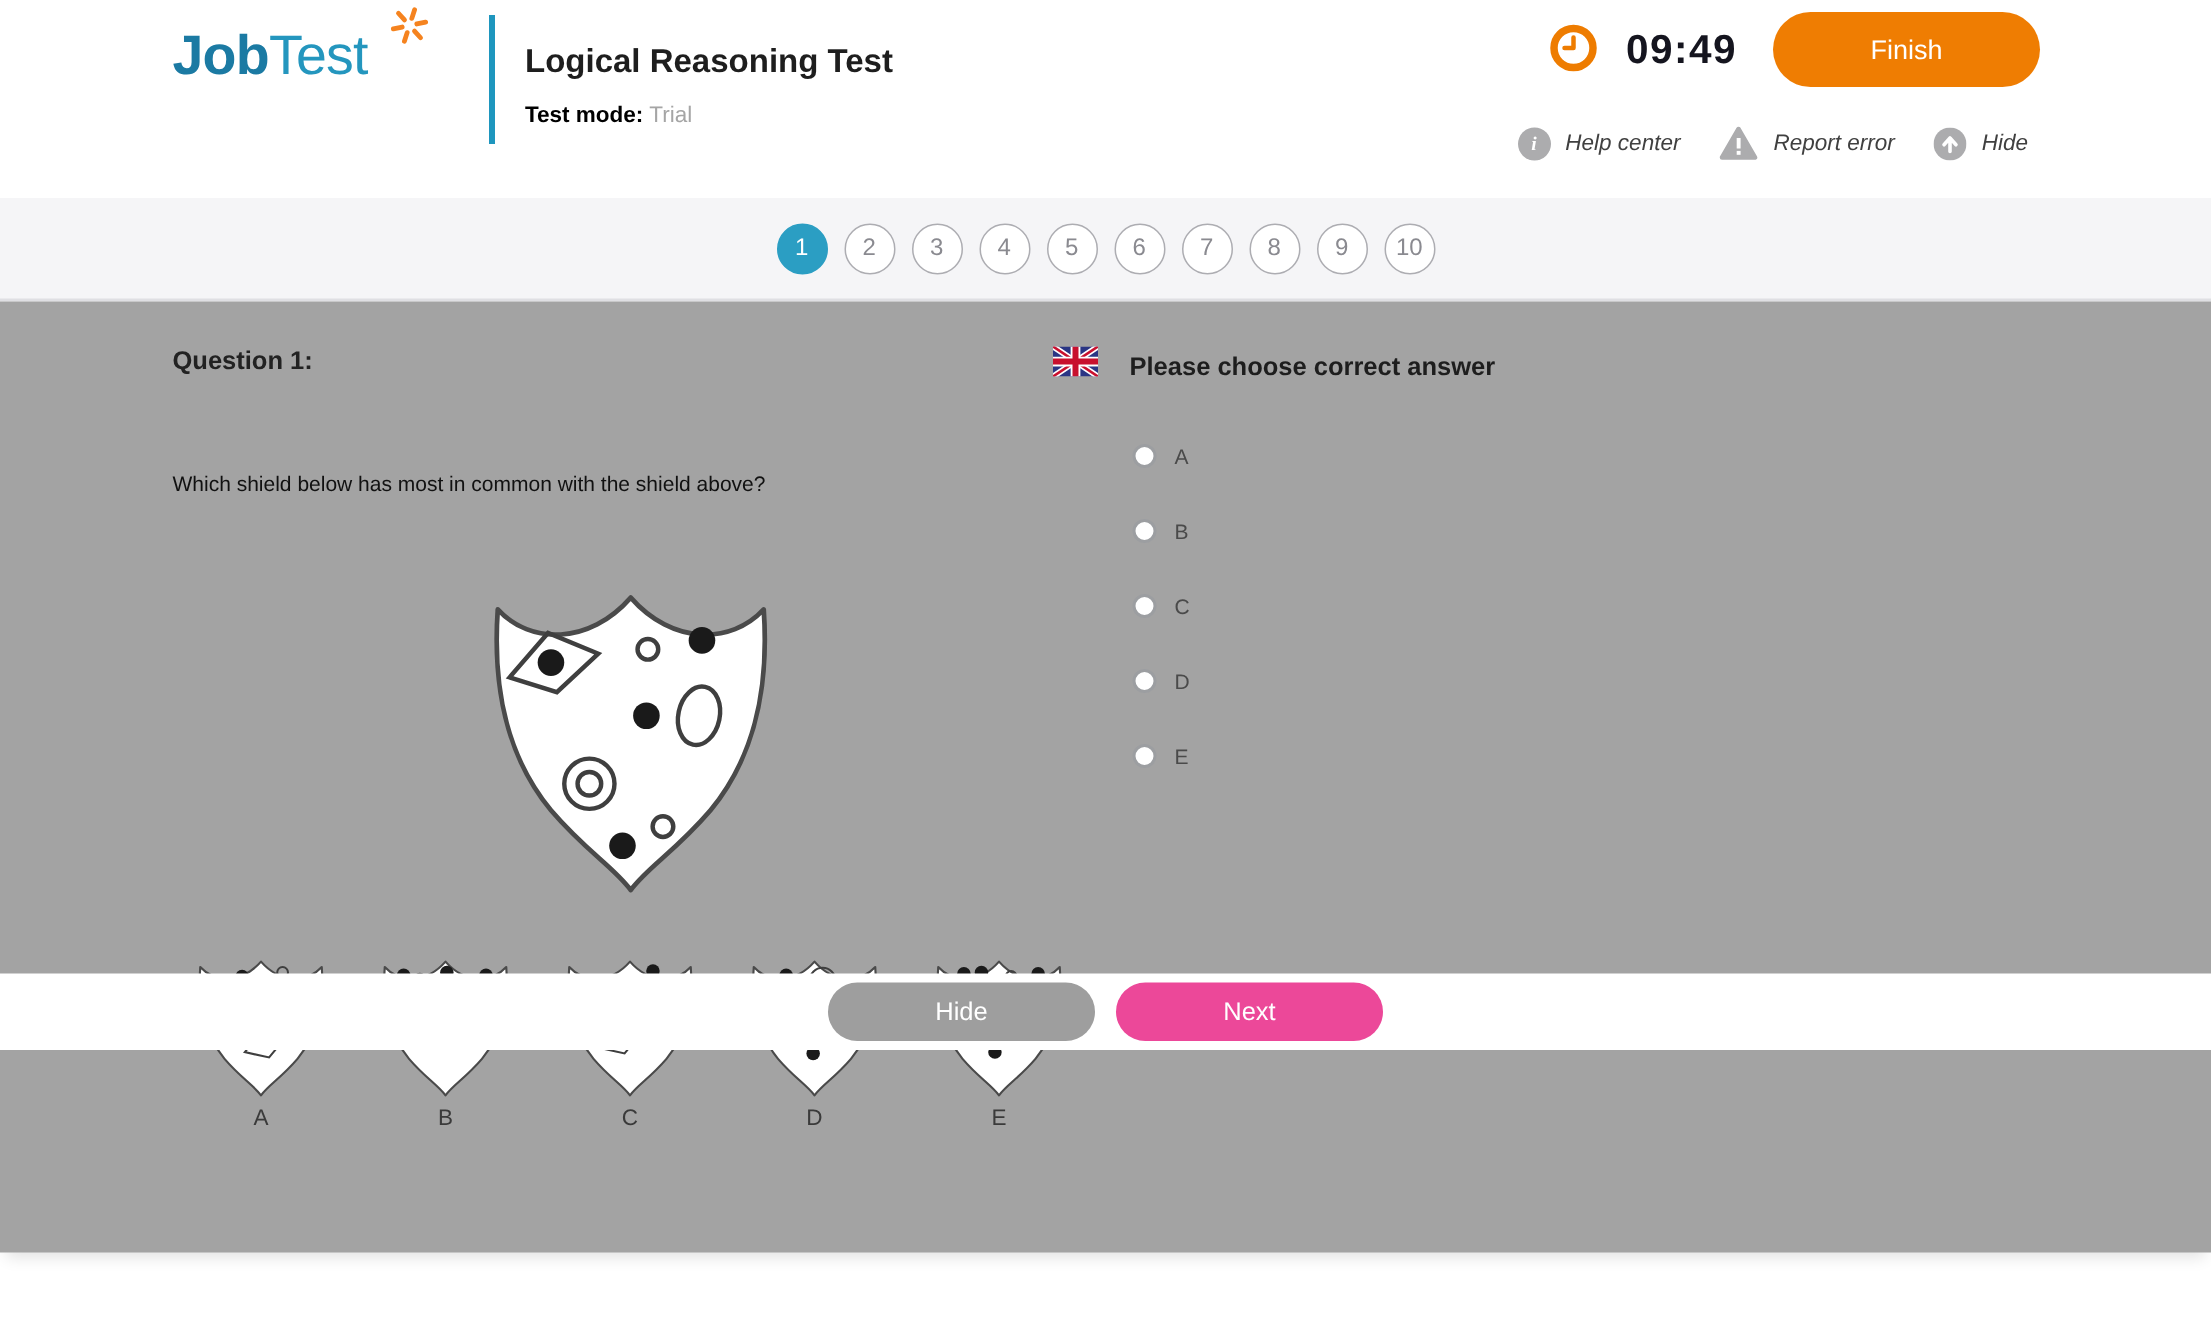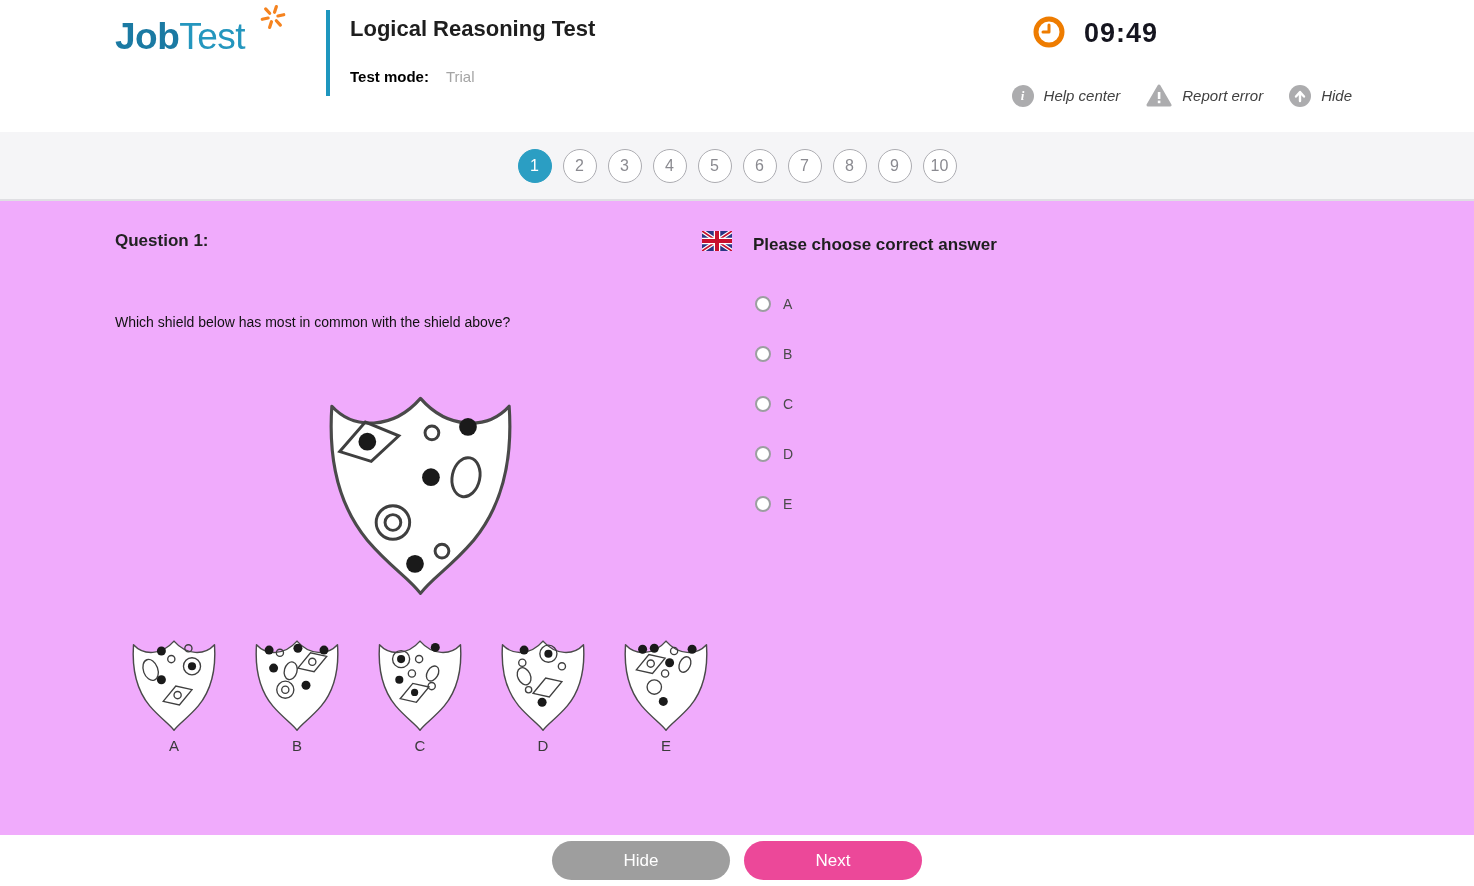--- a/index.html
+++ b/index.html
@@ -1,45 +1,45 @@
 <!DOCTYPE html>
 <html><head>
 <meta charset="utf-8">
 <style>
   * { margin:0; padding:0; box-sizing:border-box; }
   html,body { width:1474px; height:886px; background:#fff; font-family:"Liberation Sans", sans-serif; overflow:hidden; }
-  .page { position:relative; width:1474px; height:886px; background:#fff; }
+  .page { position:relative; width:1474px; height:700px; background:#fff; }
 
   
   .header { position:absolute; left:0; top:0; width:1474px; height:132px; background:#fff; }
   .logo { position:absolute; left:115px; top:16px; font-size:37px; letter-spacing:-0.5px; }
   .logo .p1 { color:#1B7AA3; font-weight:bold; }
   .logo .p2 { color:#2496BE; font-weight:normal; }
   .logo-star { position:absolute; left:258px; top:2px; }
   .header-divider { position:absolute; left:326px; top:10px; width:4px; height:86px; background:#1E96BE; }
-  .test-title { position:absolute; left:350px; top:16px; font-size:22px; font-weight:bold; color:#1E1E1E; }
+  .test-title { position:absolute; left:350px; top:28px; font-size:22px; font-weight:bold; color:#1E1E1E; }
   .test-mode { position:absolute; left:350px; top:68px; font-size:15px; }
   .test-mode .lbl { color:#000000; font-weight:bold; }
-  .test-mode .val { color:#A5A5A5; margin-left:17px;text-align:center; }
+  .test-mode .val { color:#A5A5A5; margin-left:4px;text-align:center; }
   .timer-wrap { position:absolute; left:1032px; top:15px; display:flex; align-items:flex-end; }
   .timer-text { margin-left:18px; font-size:27px; font-weight:bold; color:#15151F; letter-spacing:1px; }
   .finish-btn { position:absolute; left:1182px; top:8px; width:178px; height:50px; background:#EF7D02; border:none; border-radius:25px; color:#fff; font-size:18px; font-family:"Liberation Sans",sans-serif; cursor:pointer; }
   .help-row { position:absolute; right:122px; top:84px; display:flex; align-items:center; gap:26px; }
   .help-item { display:flex; align-items:center; gap:10px; cursor:pointer; }
   .help-item .txt { font-size:15px; font-style:italic; color:#404040; }
   .gicon { width:22px; height:22px; border-radius:50%; background:#ACACAE; color:#fff; display:flex; align-items:center; justify-content:center; font-size:13px; font-weight:bold; font-family:"Liberation Serif",serif; font-style:italic; }
 
   
   .nav-strip { position:absolute; left:0; top:132px; width:1474px; height:69px; background:#F5F5F7; border-bottom:2px solid #DFDFE3; display:flex; align-items:center; justify-content:center; }
   .nav-circles { display:flex; gap:11px; }
   .qcircle { width:34px; height:34px; border-radius:50%; background:#fff; border:1px solid #ADADB2; color:#8A8A90; font-size:16px; display:flex; align-items:center; justify-content:center; cursor:pointer; }
   .qcircle.active { background:#2B9EC3; border-color:#2B9EC3; color:#fff; }
 
   
-  .content { position:absolute; left:0; top:201px; width:1474px; height:634px; background:#f0abfc; box-shadow:0 7px 10px -4px rgba(0,0,0,0.12); }
+  .content { position:absolute; left:0; top:201px; width:1474px; height:634px; background:#a3a3a3; box-shadow:0 7px 10px -4px rgba(0,0,0,0.12); }
   .q-heading { position:absolute; left:115px; top:30px; font-size:17px; font-weight:bold; color:#222; }
   .q-prompt { position:absolute; left:115px; top:113px; font-size:14px; font-weight:normal; color:#111; }
   .big-shield { position:absolute; left:322px; top:178px; }
   .shield-row { position:absolute; left:129px; top:432px; display:flex; gap:33px; }
   .shield-item { width:90px; display:flex; flex-direction:column; align-items:center; }
   .shield-item .s-label { margin-top:5px; font-size:15px; color:#3A3A3A; }
 
   .flag { position:absolute; left:702px; top:30px; }
   .answer-title { position:absolute; left:753px; top:34px; font-size:17px; font-weight:bold; color:#1E1E1E; }
   .options { position:absolute; left:755px; top:95px; display:flex; flex-direction:column; gap:34px; }
@@ -82,20 +82,21 @@
       <span class="lbl">Test mode:</span><span class="val">Trial</span>
     </div>
 
     <div class="timer-wrap">
       <svg width="34" height="34" viewBox="0 0 34 34">
         <circle cx="17" cy="17" r="13" fill="none" stroke="#EE7C00" stroke-width="5"></circle>
         <path d="M17 10 V17 H11" fill="none" stroke="#EE7C00" stroke-width="3" stroke-linecap="round" stroke-linejoin="round"></path>
       </svg>
       <span class="timer-text">09:49</span>
     </div>
+    <button class="finish-btn">Finish</button>
 
     <div class="help-row">
       <div class="help-item">
         <span class="gicon">i</span>
         <span class="txt">Help center</span>
       </div>
       <div class="help-item">
         <svg width="26" height="23" viewBox="0 0 26 23">
           <path d="M13 2 L24 21 H2 Z" fill="#ACACAE" stroke="#ACACAE" stroke-width="3" stroke-linejoin="round"></path>
           <rect x="11.8" y="8" width="2.6" height="7" fill="#fff"></rect>

